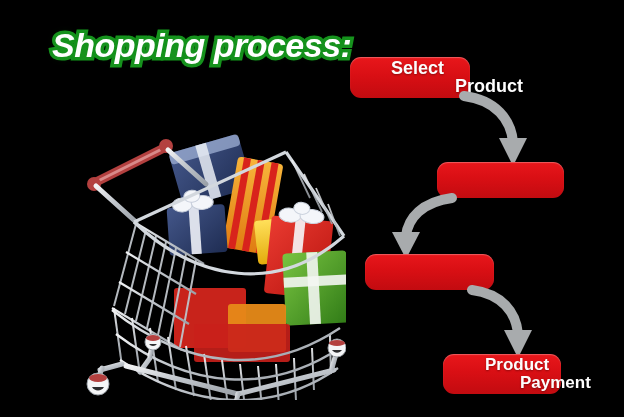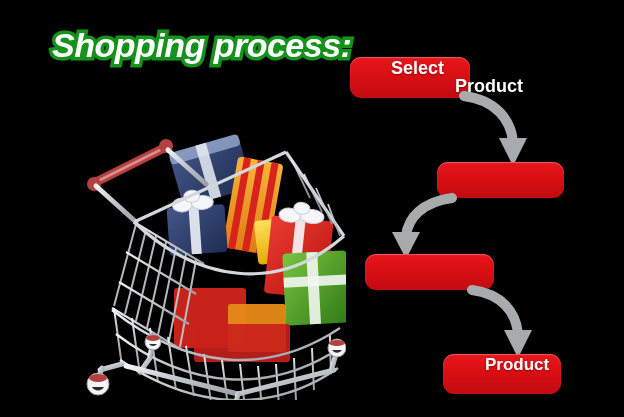--- a/index.html
+++ b/index.html
@@ -309,14 +309,15 @@
 
   <div class="arrow" id="arrow-3">
     <svg viewBox="0 0 72 72" xmlns="http://www.w3.org/2000/svg">
       <path d="M2 2 C 32 6, 46 24, 48 46" stroke="#a8abad" stroke-width="10" fill="none" stroke-linecap="round"></path>
       <path d="M34 42 L48 70 L62 42 Z" fill="#a8abad"></path>
     </svg>
   </div>
 
   <div class="pill" id="pill-confirm"></div>
   <div class="pill-label" id="lbl-confirm-1">Product</div>
+  <div class="pill-label" id="lbl-confirm-2">Payment</div>
 
 </div>
 
 </body></html>

